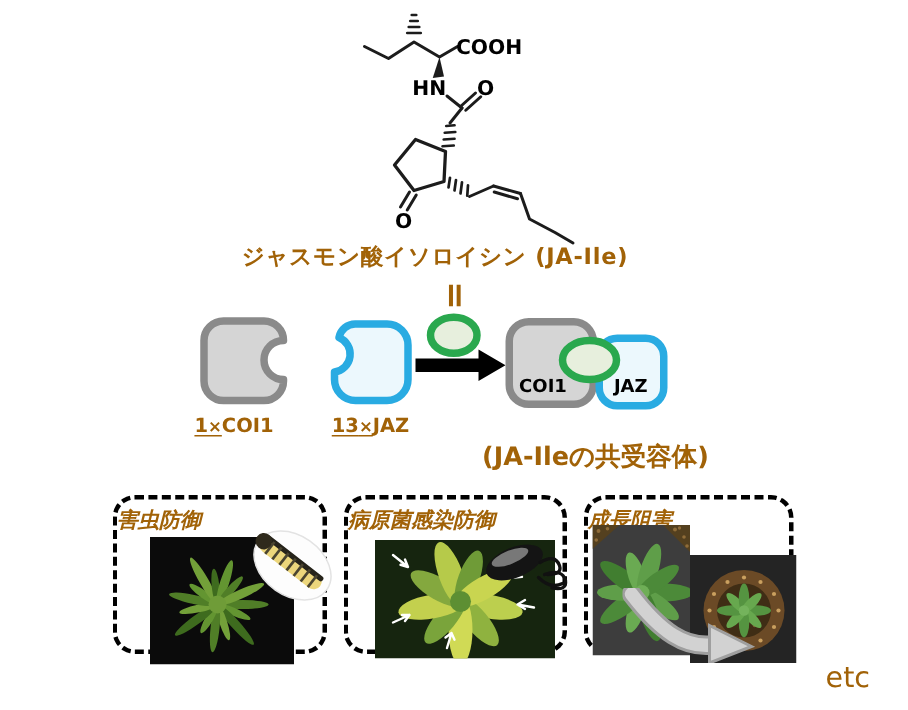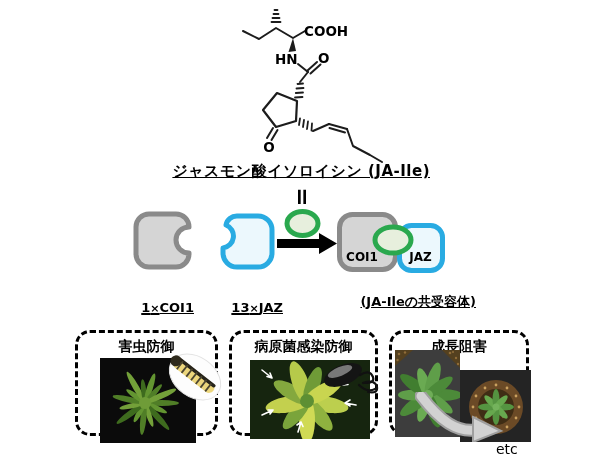--- a/index.html
+++ b/index.html
@@ -1,35 +1,35 @@
 <!DOCTYPE html>
 <html><head>
 <meta charset="utf-8">
 <style>
   html,body{margin:0;padding:0;background:#fff;}
   #stage{
     position:relative;width:605px;height:473px;background:#ffffff;
-    font-family:"DejaVu Sans","Liberation Sans",sans-serif;color:#000000;overflow:hidden;
+    font-family:"DejaVu Sans","Liberation Sans",sans-serif;color:#a16207;overflow:hidden;
   }
   .abs{position:absolute;}
-  .ctr{text-align:right;text-decoration:underline;}
+  .ctr{text-align:center;}
   
   .mol-title{left:150px;top:162px;width:280px;font-size:15px;font-weight:bold;letter-spacing:0.5px;}
   
   .equals{left:287px;top:186px;width:28px;height:22px;font-size:23px;font-weight:bold;
           transform:rotate(90deg);line-height:18px;text-align:center;}
   
-  .comp-label{top:277px;font-size:13px;font-weight:bold;white-space:nowrap;margin-top:23px;}
+  .comp-label{top:277px;font-size:13px;font-weight:bold;white-space:nowrap;}
   .comp-label .u{text-decoration:underline;text-underline-offset:2px;}
   .comp-label .times{font-size:11px;}
-  .sub-label{left:318px;top:293px;width:158px;font-size:13px;font-weight:bold;white-space:nowrap;}
+  .sub-label{left:318px;top:293px;width:158px;font-size:17px;font-weight:bold;white-space:nowrap;}
   
   .outcome-box{border:3px dashed #000;border-radius:15px;height:106px;box-sizing:border-box;}
-  .box-title{position:absolute;left:0;right:0;top:5px;font-size:14px;font-weight:bold;text-align:center;}
-  .etc{left:496px;top:441px;width:56px;font-size:14px;text-align:left;}
+  .box-title{position:absolute;left:0;right:0;top:5px;font-size:14px;font-weight:bold;text-align:left;font-style:italic;}
+  .etc{left:524px;top:441px;width:56px;font-size:19px;text-align:right;}
   svg{display:block;}
 </style>
 </head>
 <body>
 
 <div id="stage">
 
   <svg class="abs" style="left:228px;top:2px" width="180" height="164" viewBox="228 2 180 164">
     <g stroke="#1c1c1c" stroke-width="2" fill="none" stroke-linecap="round" stroke-linejoin="round">
 

